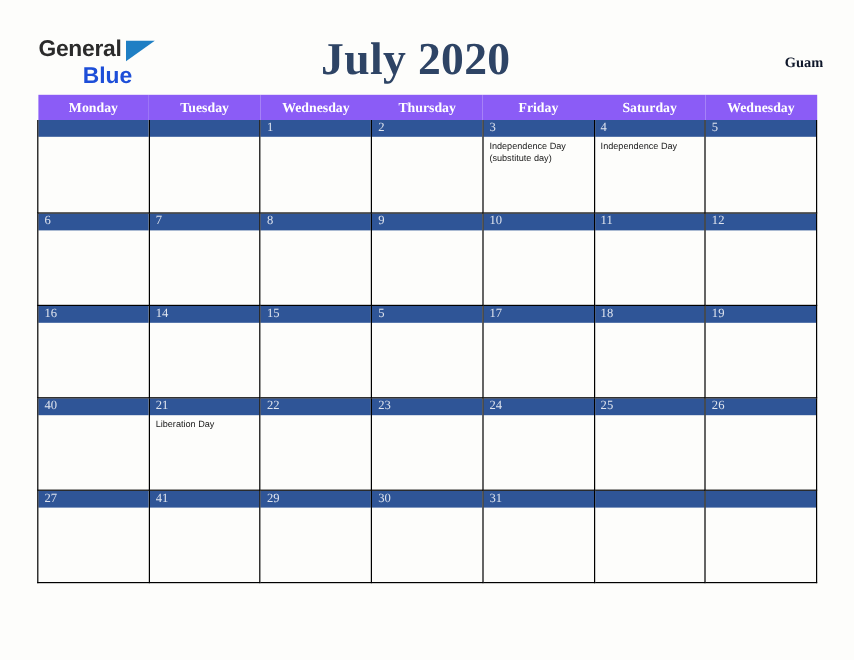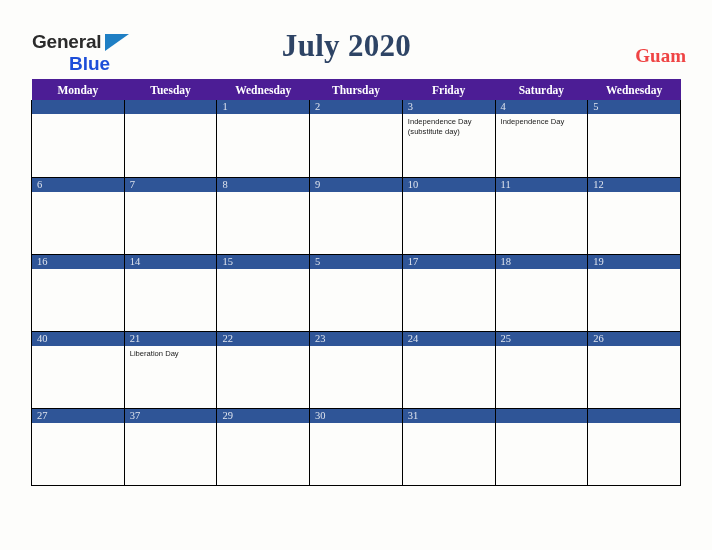--- a/index.html
+++ b/index.html
@@ -65,50 +65,50 @@
     height: 21px;
   }
 
   .cal-title {
     position: absolute;
     left: 0;
     top: 28px;
     width: 693px;
     text-align: center;
     font-family: "Liberation Serif", serif;
-    font-size: 31px;
+    font-size: 38px;
     color: #2e4465;
     letter-spacing: 0.3px;
   }
 
   .country {
     position: absolute;
     right: 26px;
     top: 45px;
     font-family: "Liberation Serif", serif;
-    font-size: 19px;
-    color: #ef4444;
+    font-size: 12px;
+    color: #0f172a;
   }
 
   
   .calendar {
     position: absolute;
     left: 31px;
     top: 79px;
     width: 650px;
   }
 
   table.cal {
     border-collapse: collapse;
     width: 650px;
     table-layout: fixed;
   }
 
   table.cal th {
-    background: #4c1d95;
+    background: #8b5cf6;
     color: #ffffff;
     font-family: "Liberation Serif", serif;
     font-size: 11.5px;
     font-weight: bold;
     height: 21px;
     padding: 0;
     text-align: center;
     border: none;
   }
 
@@ -280,21 +280,21 @@
             </td>
             <td>
               <div class="daynum-bar">26</div>
             </td>
           </tr>
           <tr class="week">
             <td>
               <div class="daynum-bar">27</div>
             </td>
             <td>
-              <div class="daynum-bar">37</div>
+              <div class="daynum-bar">41</div>
             </td>
             <td>
               <div class="daynum-bar">29</div>
             </td>
             <td>
               <div class="daynum-bar">30</div>
             </td>
             <td>
               <div class="daynum-bar">31</div>
             </td>

